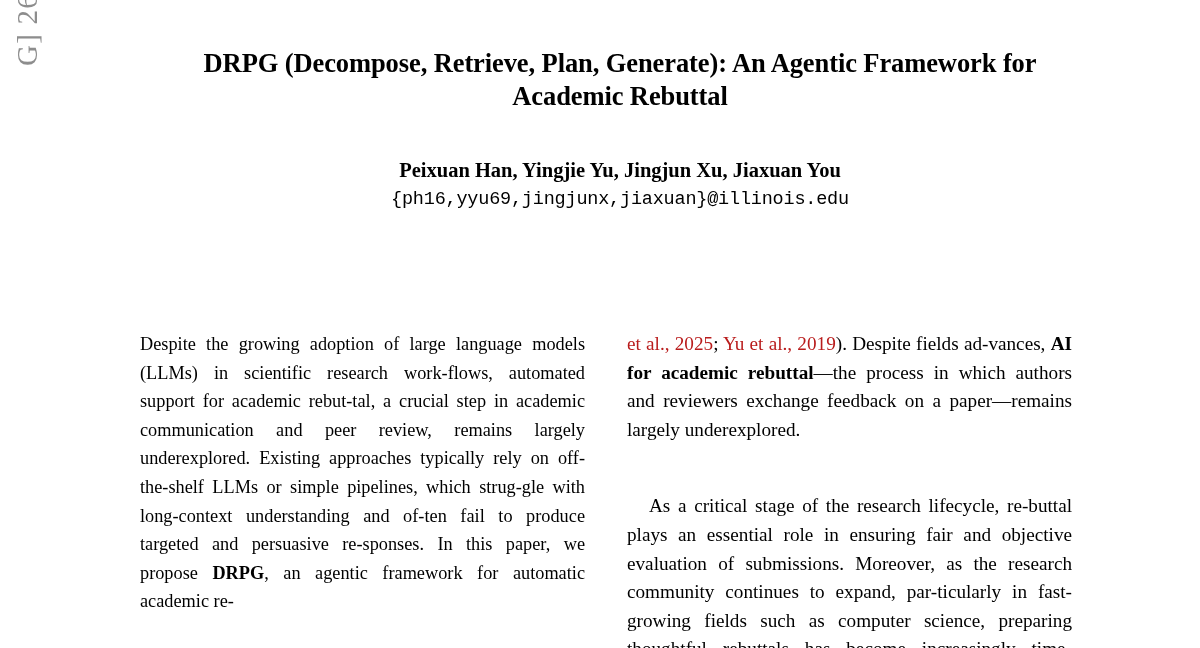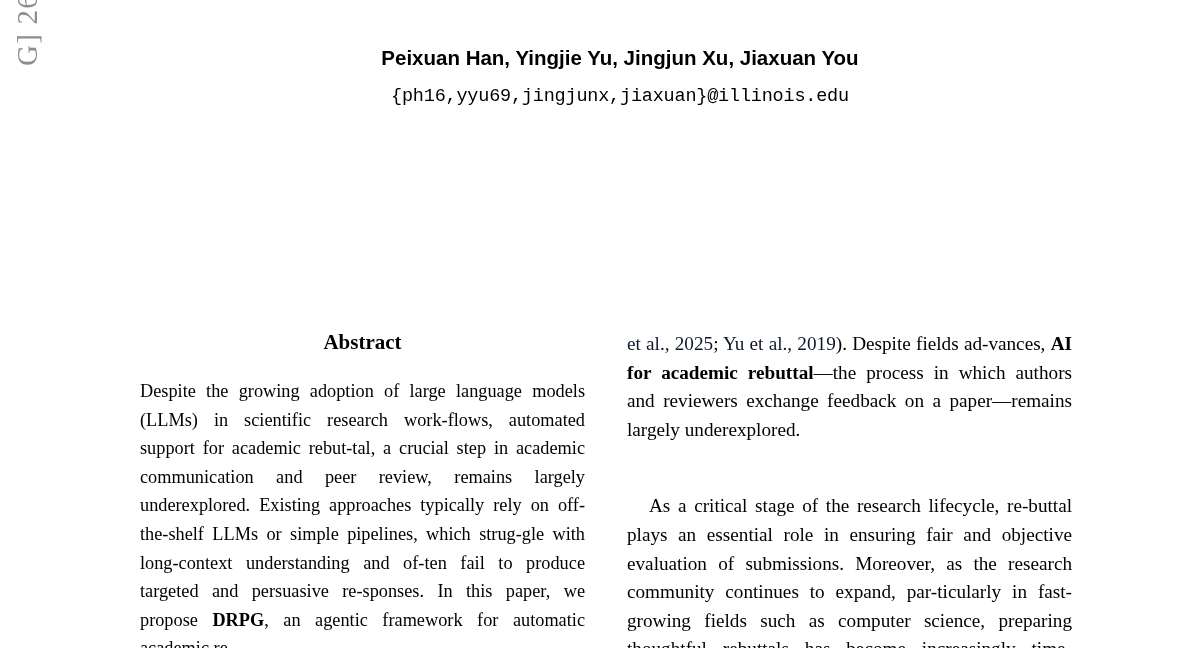--- a/index.html
+++ b/index.html
@@ -61,36 +61,36 @@
     line-height: 33px;
     margin: 47px 20px 0 20px;
     letter-spacing: -0.1px;
   }
 
   .authors-block {
     text-align: center;
     margin-top: 44px;
   }
   .authors {
-    font-family: Liberation Sans, sans-serif;
+    font-family: Liberation Serif, serif;
     font-weight: bold;
     font-size: 20.5px;
     line-height: 27px;
   }
   .affiliation {
     font-family: "Liberation Serif", serif;
     font-size: 20px;
     line-height: 28px;
     margin-top: 2px;
   }
   .emails {
     font-family: "Liberation Mono", monospace;
     font-size: 18.5px;
     line-height: 28px;
-    margin-top: 12px;
+    margin-top: 2px;
     letter-spacing: -0.2px;
   }
 
   .columns {
     position: absolute;
     top: 330px;
     left: 0;
     width: 960px;
     display: flex;
     gap: 42px;
@@ -118,50 +118,50 @@
   }
   p.body-text + p.body-text {
     text-indent: 22px;
     margin-top: 48px;
   }
   .col-right p.body-text {
     font-size: 19.2px;
     line-height: 28.6px;
   }
   .cite {
-    color: #0f172a;
+    color: #b91c1c;
   }
   .bold {
     font-weight: bold;
   }
   .no-indent {
     text-indent: 0 !important;
   }
 </style>
 </head>
 <body>
 
 <div class="page">
 
   <div class="arxiv-stamp">
     <span class="stamp-text">G]  26 Jan 2026</span>
   </div>
 
   <div class="content">
 
+    <div class="title">DRPG (Decompose, Retrieve, Plan, Generate): An Agentic Framework for Academic Rebuttal</div>
 
     <div class="authors-block">
       <div class="authors">Peixuan Han, Yingjie Yu, Jingjun Xu, Jiaxuan You</div>
       <div class="emails">{ph16,yyu69,jingjunx,jiaxuan}@illinois.edu</div>
     </div>
 
     <div class="columns">
 
       <div class="col col-left">
-        <div class="abstract-heading">Abstract</div>
         <p class="body-text"><span>Despite the growing adoption of large language models (LLMs) in scientific research work-flows, automated support for academic rebut-tal, a crucial step in academic communication and peer review, remains largely underexplored. Existing approaches typically rely on off-the-shelf LLMs or simple pipelines, which strug-gle with long-context understanding and of-ten fail to produce targeted and persuasive re-sponses. In this paper, we propose </span><span class="bold">DRPG</span><span>, an agentic framework for automatic academic re-</span></p>
       </div>
 
       <div class="col col-right">
         <p class="body-text no-indent"><span class="cite">et al., 2025</span><span>; </span><span class="cite">Yu et al., 2019</span><span>). Despite fields ad-vances, </span><span class="bold">AI for academic rebuttal</span><span>—the process in which authors and reviewers exchange feedback on a paper—remains largely underexplored.</span></p>
         <p class="body-text">As a critical stage of the research lifecycle, re-buttal plays an essential role in ensuring fair and objective evaluation of submissions. Moreover, as the research community continues to expand, par-ticularly in fast-growing fields such as computer science, preparing thoughtful rebuttals has become increasingly time-consuming for conscientious au-</p>
       </div>
 
     </div>
   </div>

